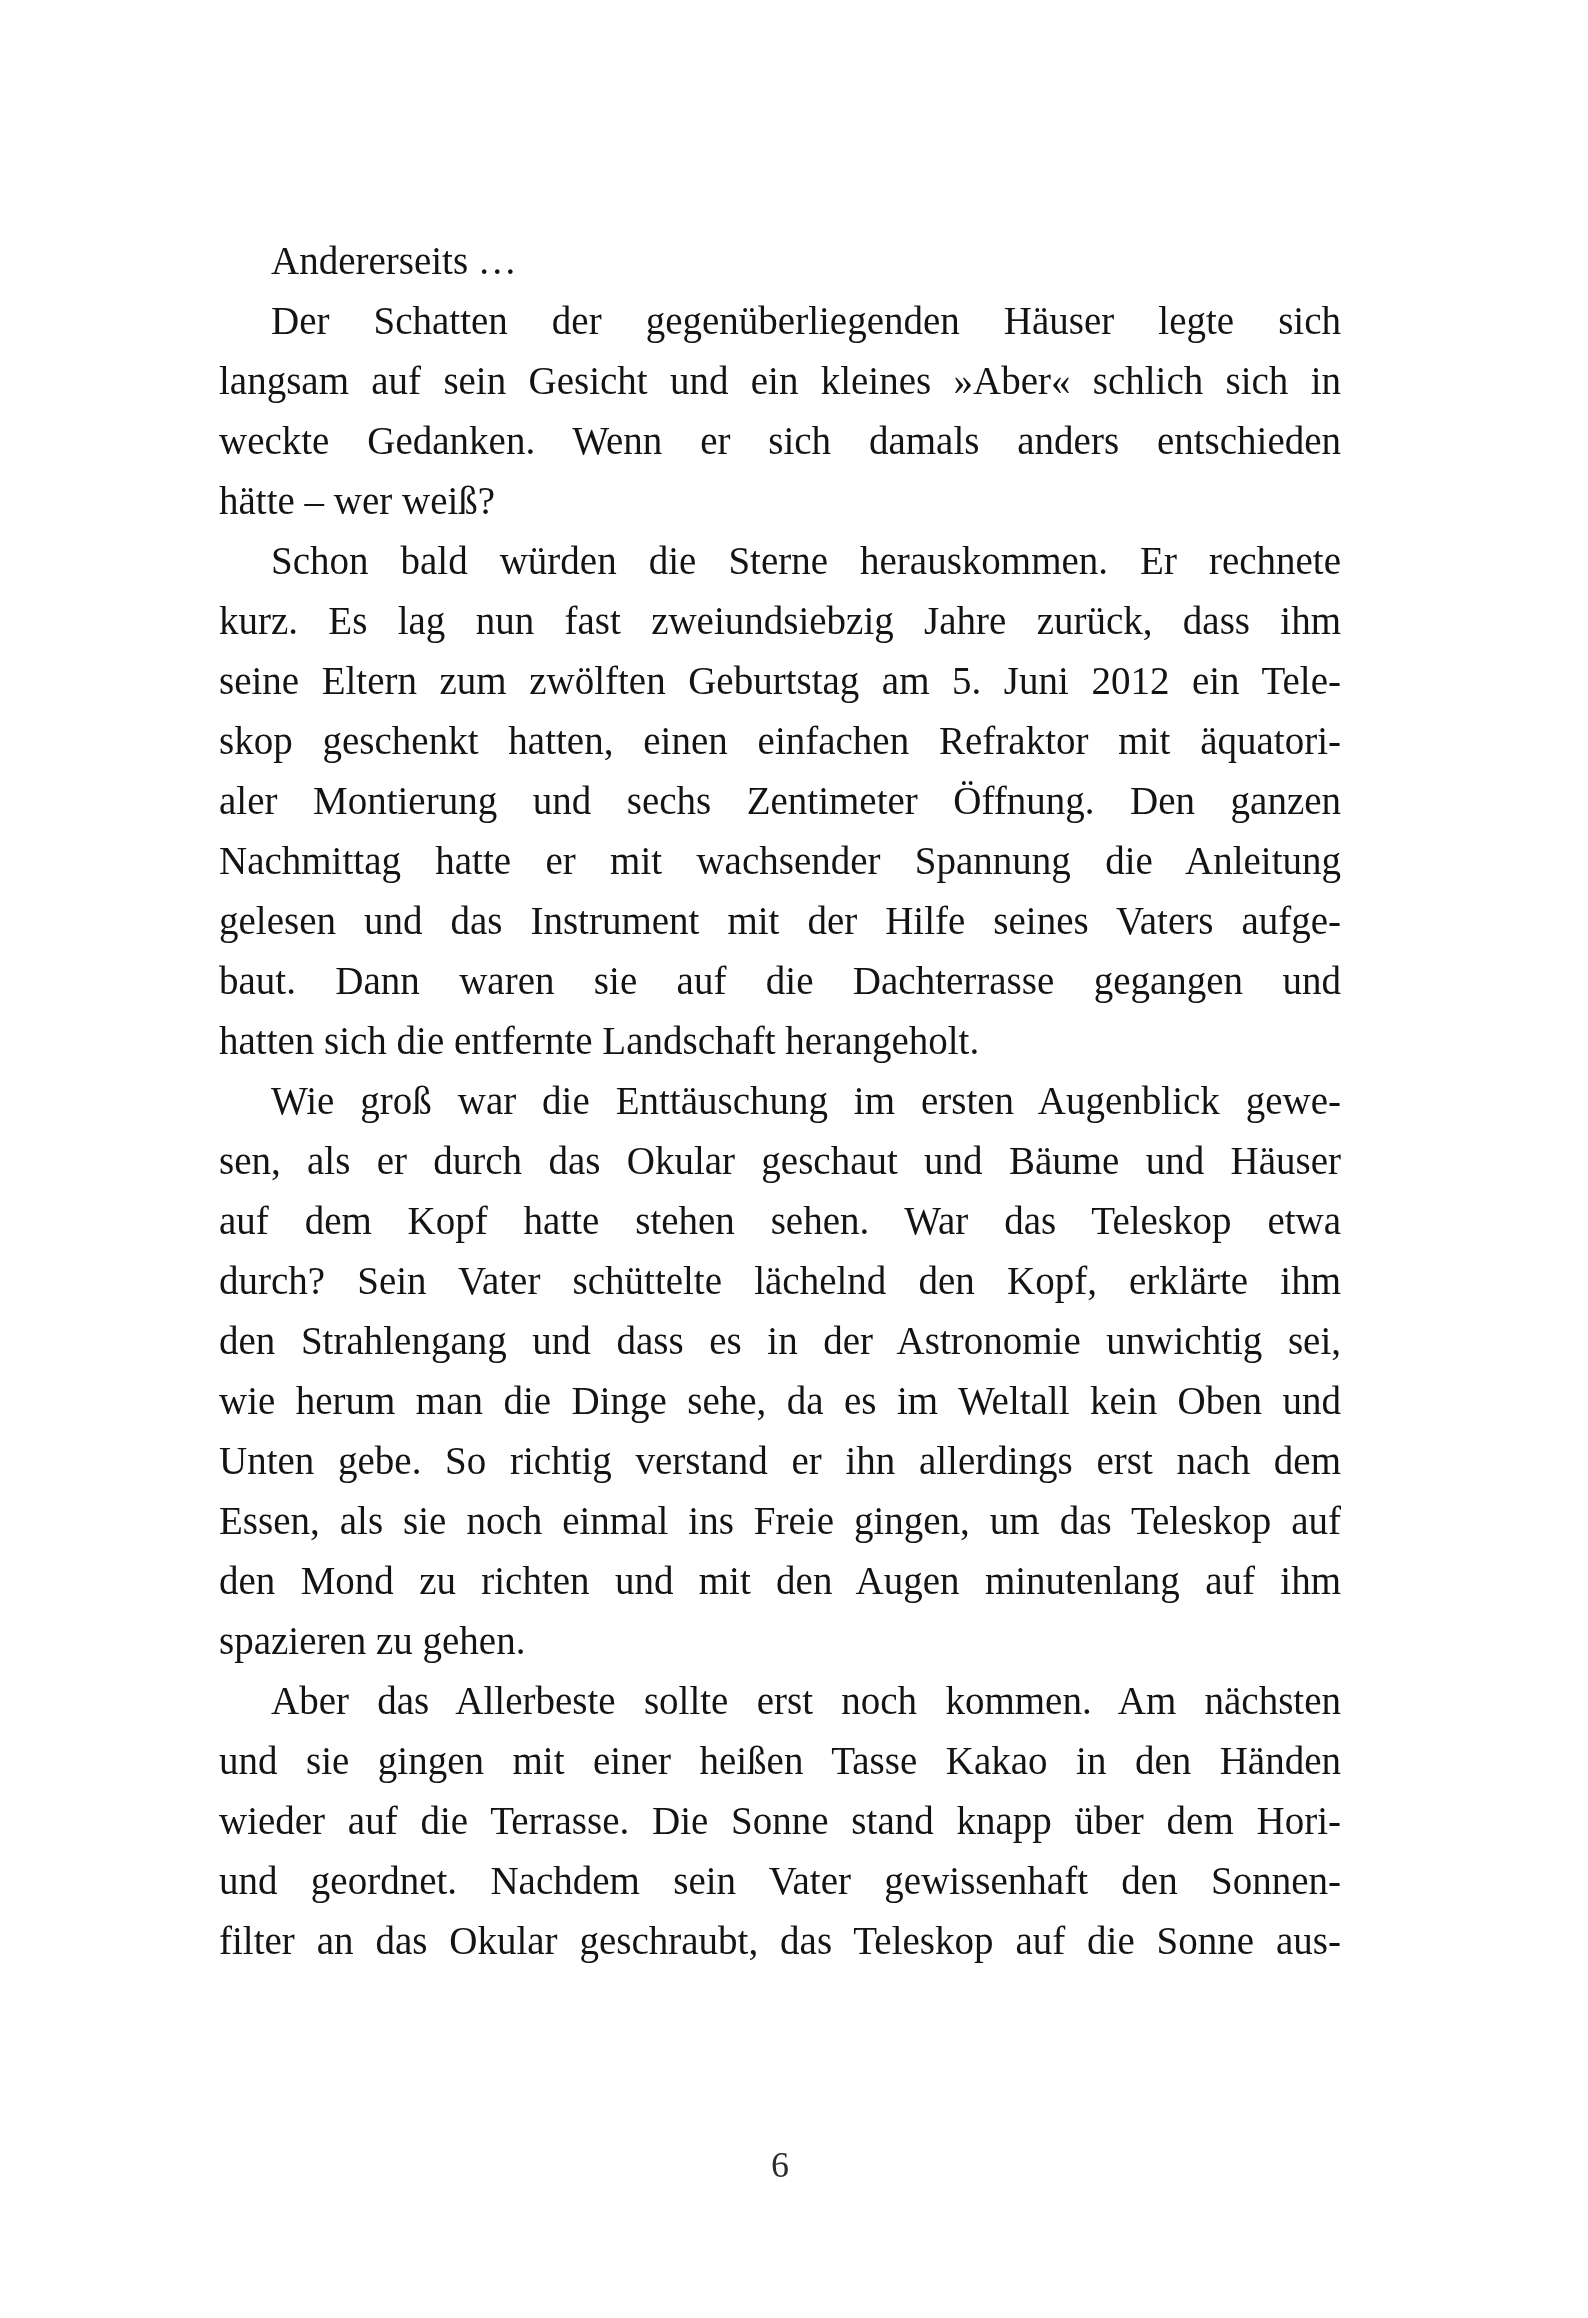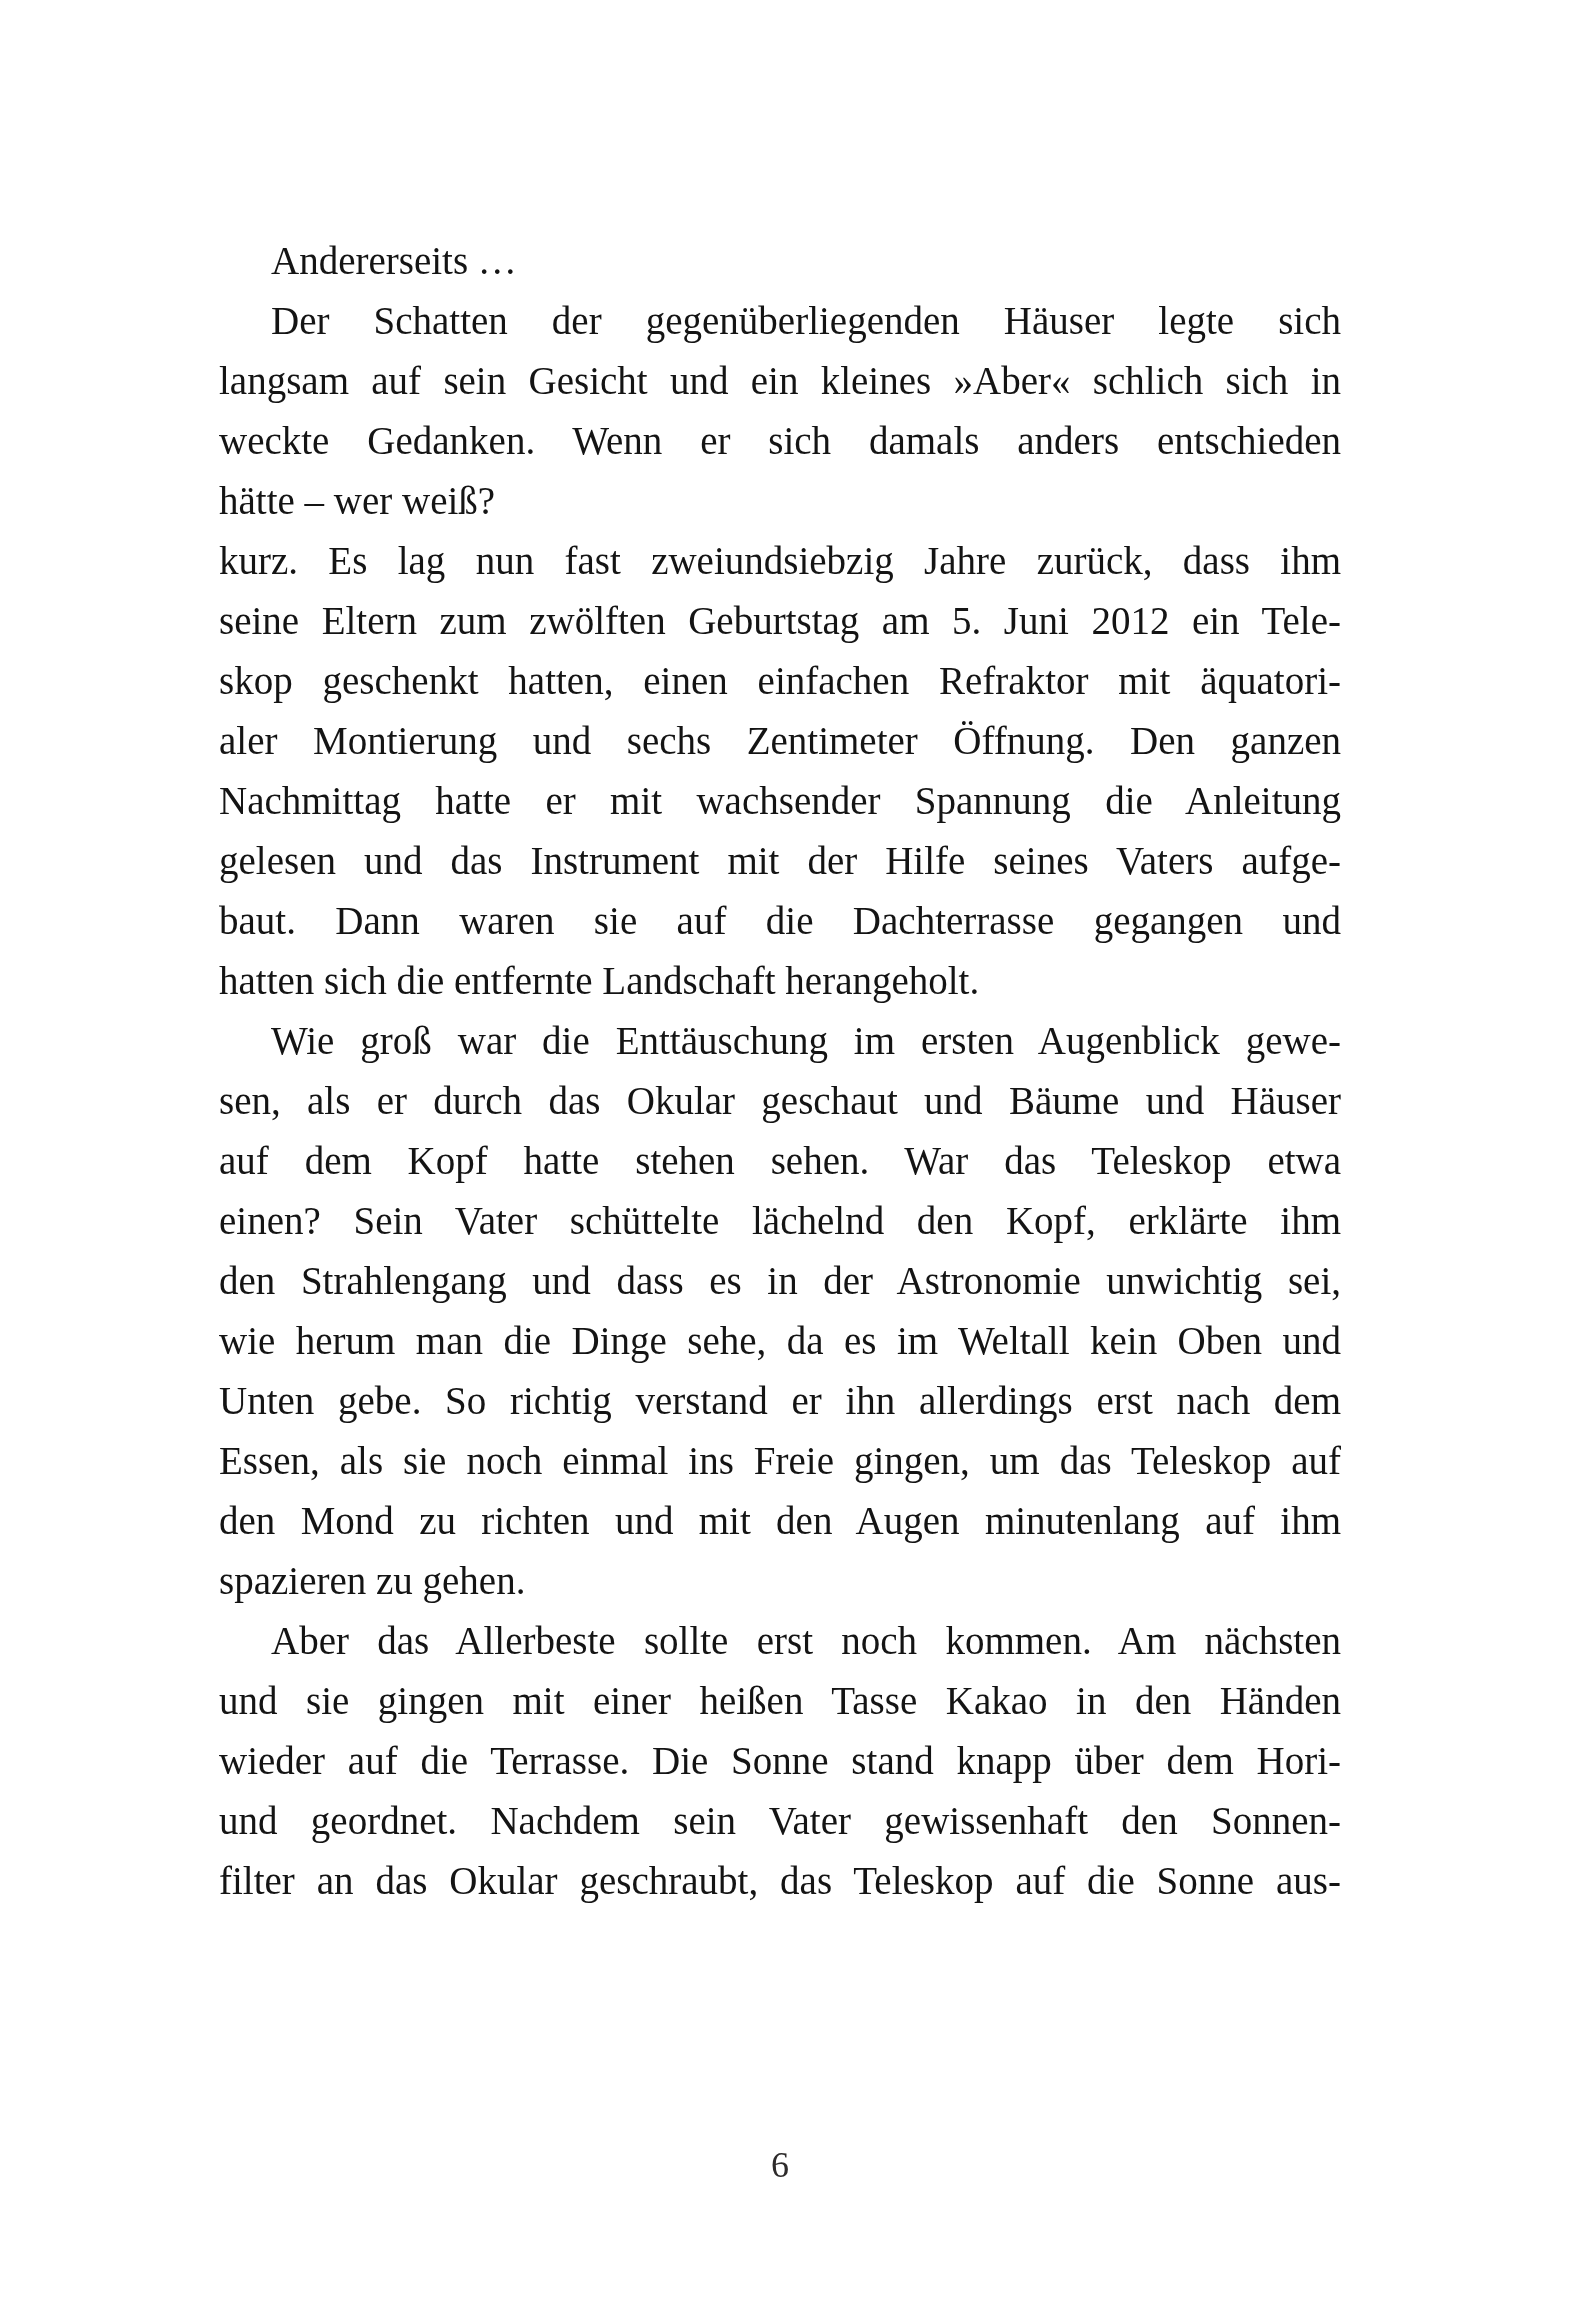--- a/index.html
+++ b/index.html
@@ -46,32 +46,33 @@
 </head>
 <body>
 
 <div class="page">
   <div class="textblock">
       <div class="line indent">Andererseits …</div>
       <div class="line indent justify">Der Schatten der gegenüberliegenden Häuser legte sich</div>
       <div class="line justify">langsam auf sein Gesicht und ein kleines »Aber« schlich sich in</div>
       <div class="line justify">weckte Gedanken. Wenn er sich damals anders entschieden</div>
       <div class="line">hätte – wer weiß?</div>
+      <div class="line indent justify">Schon bald würden die Sterne herauskommen. Er rechnete</div>
       <div class="line justify">kurz. Es lag nun fast zweiundsiebzig Jahre zurück, dass ihm</div>
       <div class="line justify">seine Eltern zum zwölften Geburtstag am 5. Juni 2012 ein Tele-</div>
       <div class="line justify">skop geschenkt hatten, einen einfachen Refraktor mit äquatori-</div>
       <div class="line justify">aler Montierung und sechs Zentimeter Öffnung. Den ganzen</div>
       <div class="line justify">Nachmittag hatte er mit wachsender Spannung die Anleitung</div>
       <div class="line justify">gelesen und das Instrument mit der Hilfe seines Vaters aufge-</div>
       <div class="line justify">baut. Dann waren sie auf die Dachterrasse gegangen und</div>
       <div class="line">hatten sich die entfernte Landschaft herangeholt.</div>
       <div class="line indent justify">Wie groß war die Enttäuschung im ersten Augenblick gewe-</div>
       <div class="line justify">sen, als er durch das Okular geschaut und Bäume und Häuser</div>
       <div class="line justify">auf dem Kopf hatte stehen sehen. War das Teleskop etwa</div>
-      <div class="line justify">einen? Sein Vater schüttelte lächelnd den Kopf, erklärte ihm</div>
+      <div class="line justify">durch? Sein Vater schüttelte lächelnd den Kopf, erklärte ihm</div>
       <div class="line justify">den Strahlengang und dass es in der Astronomie unwichtig sei,</div>
       <div class="line justify">wie herum man die Dinge sehe, da es im Weltall kein Oben und</div>
       <div class="line justify">Unten gebe. So richtig verstand er ihn allerdings erst nach dem</div>
       <div class="line justify">Essen, als sie noch einmal ins Freie gingen, um das Teleskop auf</div>
       <div class="line justify">den Mond zu richten und mit den Augen minutenlang auf ihm</div>
       <div class="line">spazieren zu gehen.</div>
       <div class="line indent justify">Aber das Allerbeste sollte erst noch kommen. Am nächsten</div>
       <div class="line justify">und sie gingen mit einer heißen Tasse Kakao in den Händen</div>
       <div class="line justify">wieder auf die Terrasse. Die Sonne stand knapp über dem Hori-</div>
       <div class="line justify">und geordnet. Nachdem sein Vater gewissenhaft den Sonnen-</div>

